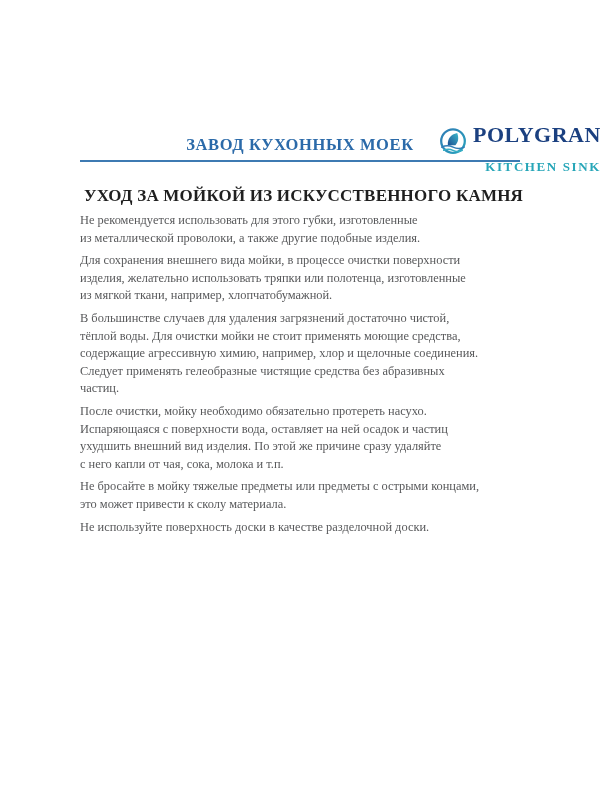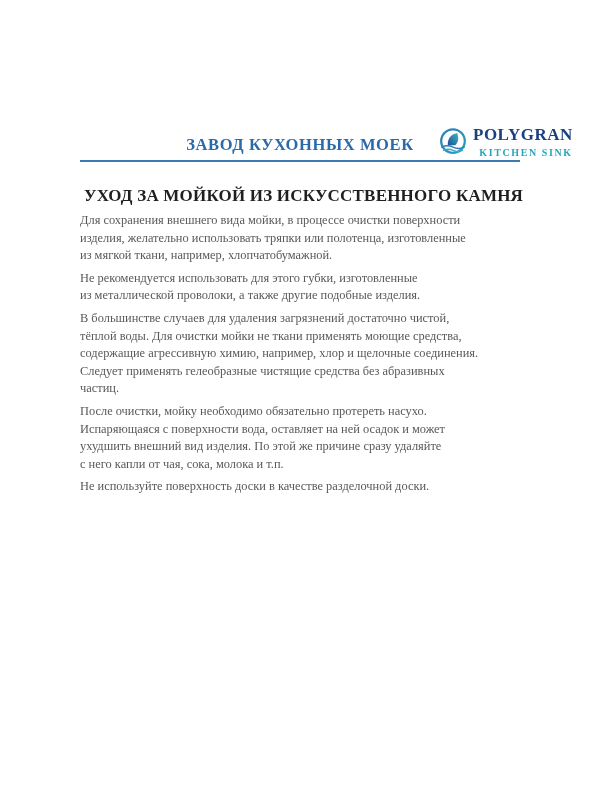--- a/index.html
+++ b/index.html
@@ -35,32 +35,32 @@
     position: absolute;
     top: 125px;
     left: 438px;
     display: flex;
     align-items: flex-start;
     gap: 5px;
   }
   .logo-icon { margin-top: 2px; }
   .logo-text { display: flex; flex-direction: column; align-items: flex-end; }
   .logo-brand {
-    font-size: 17px;
+    font-size: 22px;
     font-weight: 700;
     letter-spacing: 0.5px;
     color: #1b4080;
     line-height: 20px;
   }
   .logo-tagline {
-    font-size: 10px;
+    font-size: 13px;
     font-weight: 700;
     letter-spacing: 1.6px;
     color: #27a6b8;
-    margin-top: 2px;
+    margin-top: 14px;
   }
   .article-title {
     position: absolute;
     top: 182px;
     left: 80px;
     width: 500px;
     margin: 4px;
     font-size: 17px;
     font-weight: 700;
     letter-spacing: 0.2px;
@@ -111,30 +111,32 @@
       <span class="logo-brand">POLYGRAN</span>
       <span class="logo-tagline">KITCHEN SINK</span>
     </span>
   </div>
 
   <div class="divider"></div>
 
   <h1 class="article-title">УХОД ЗА МОЙКОЙ ИЗ ИСКУССТВЕННОГО КАМНЯ</h1>
 
   <div class="article-body">
+    <p>Не рекомендуется использовать для этого губки, изготовленные
+из металлической проволоки, а также другие подобные изделия.</p>
     <p>Для сохранения внешнего вида мойки, в процессе очистки поверхности
 изделия, желательно использовать тряпки или полотенца, изготовленные
 из мягкой ткани, например, хлопчатобумажной.</p>
-    <p>Не рекомендуется использовать для этого губки, изготовленные
-из металлической проволоки, а также другие подобные изделия.</p>
     <p>В большинстве случаев для удаления загрязнений достаточно чистой,
-тёплой воды. Для очистки мойки не ткани применять моющие средства,
+тёплой воды. Для очистки мойки не стоит применять моющие средства,
 содержащие агрессивную химию, например, хлор и щелочные соединения.
 Следует применять гелеобразные чистящие средства без абразивных
 частиц.</p>
     <p>После очистки, мойку необходимо обязательно протереть насухо.
-Испаряющаяся с поверхности вода, оставляет на ней осадок и может
+Испаряющаяся с поверхности вода, оставляет на ней осадок и частиц
 ухудшить внешний вид изделия. По этой же причине сразу удаляйте
 с него капли от чая, сока, молока и т.п.</p>
+    <p>Не бросайте в мойку тяжелые предметы или предметы с острыми концами,
+это может привести к сколу материала.</p>
     <p>Не используйте поверхность доски в качестве разделочной доски.</p>
   </div>
 
 </div>
 
 </body></html>

